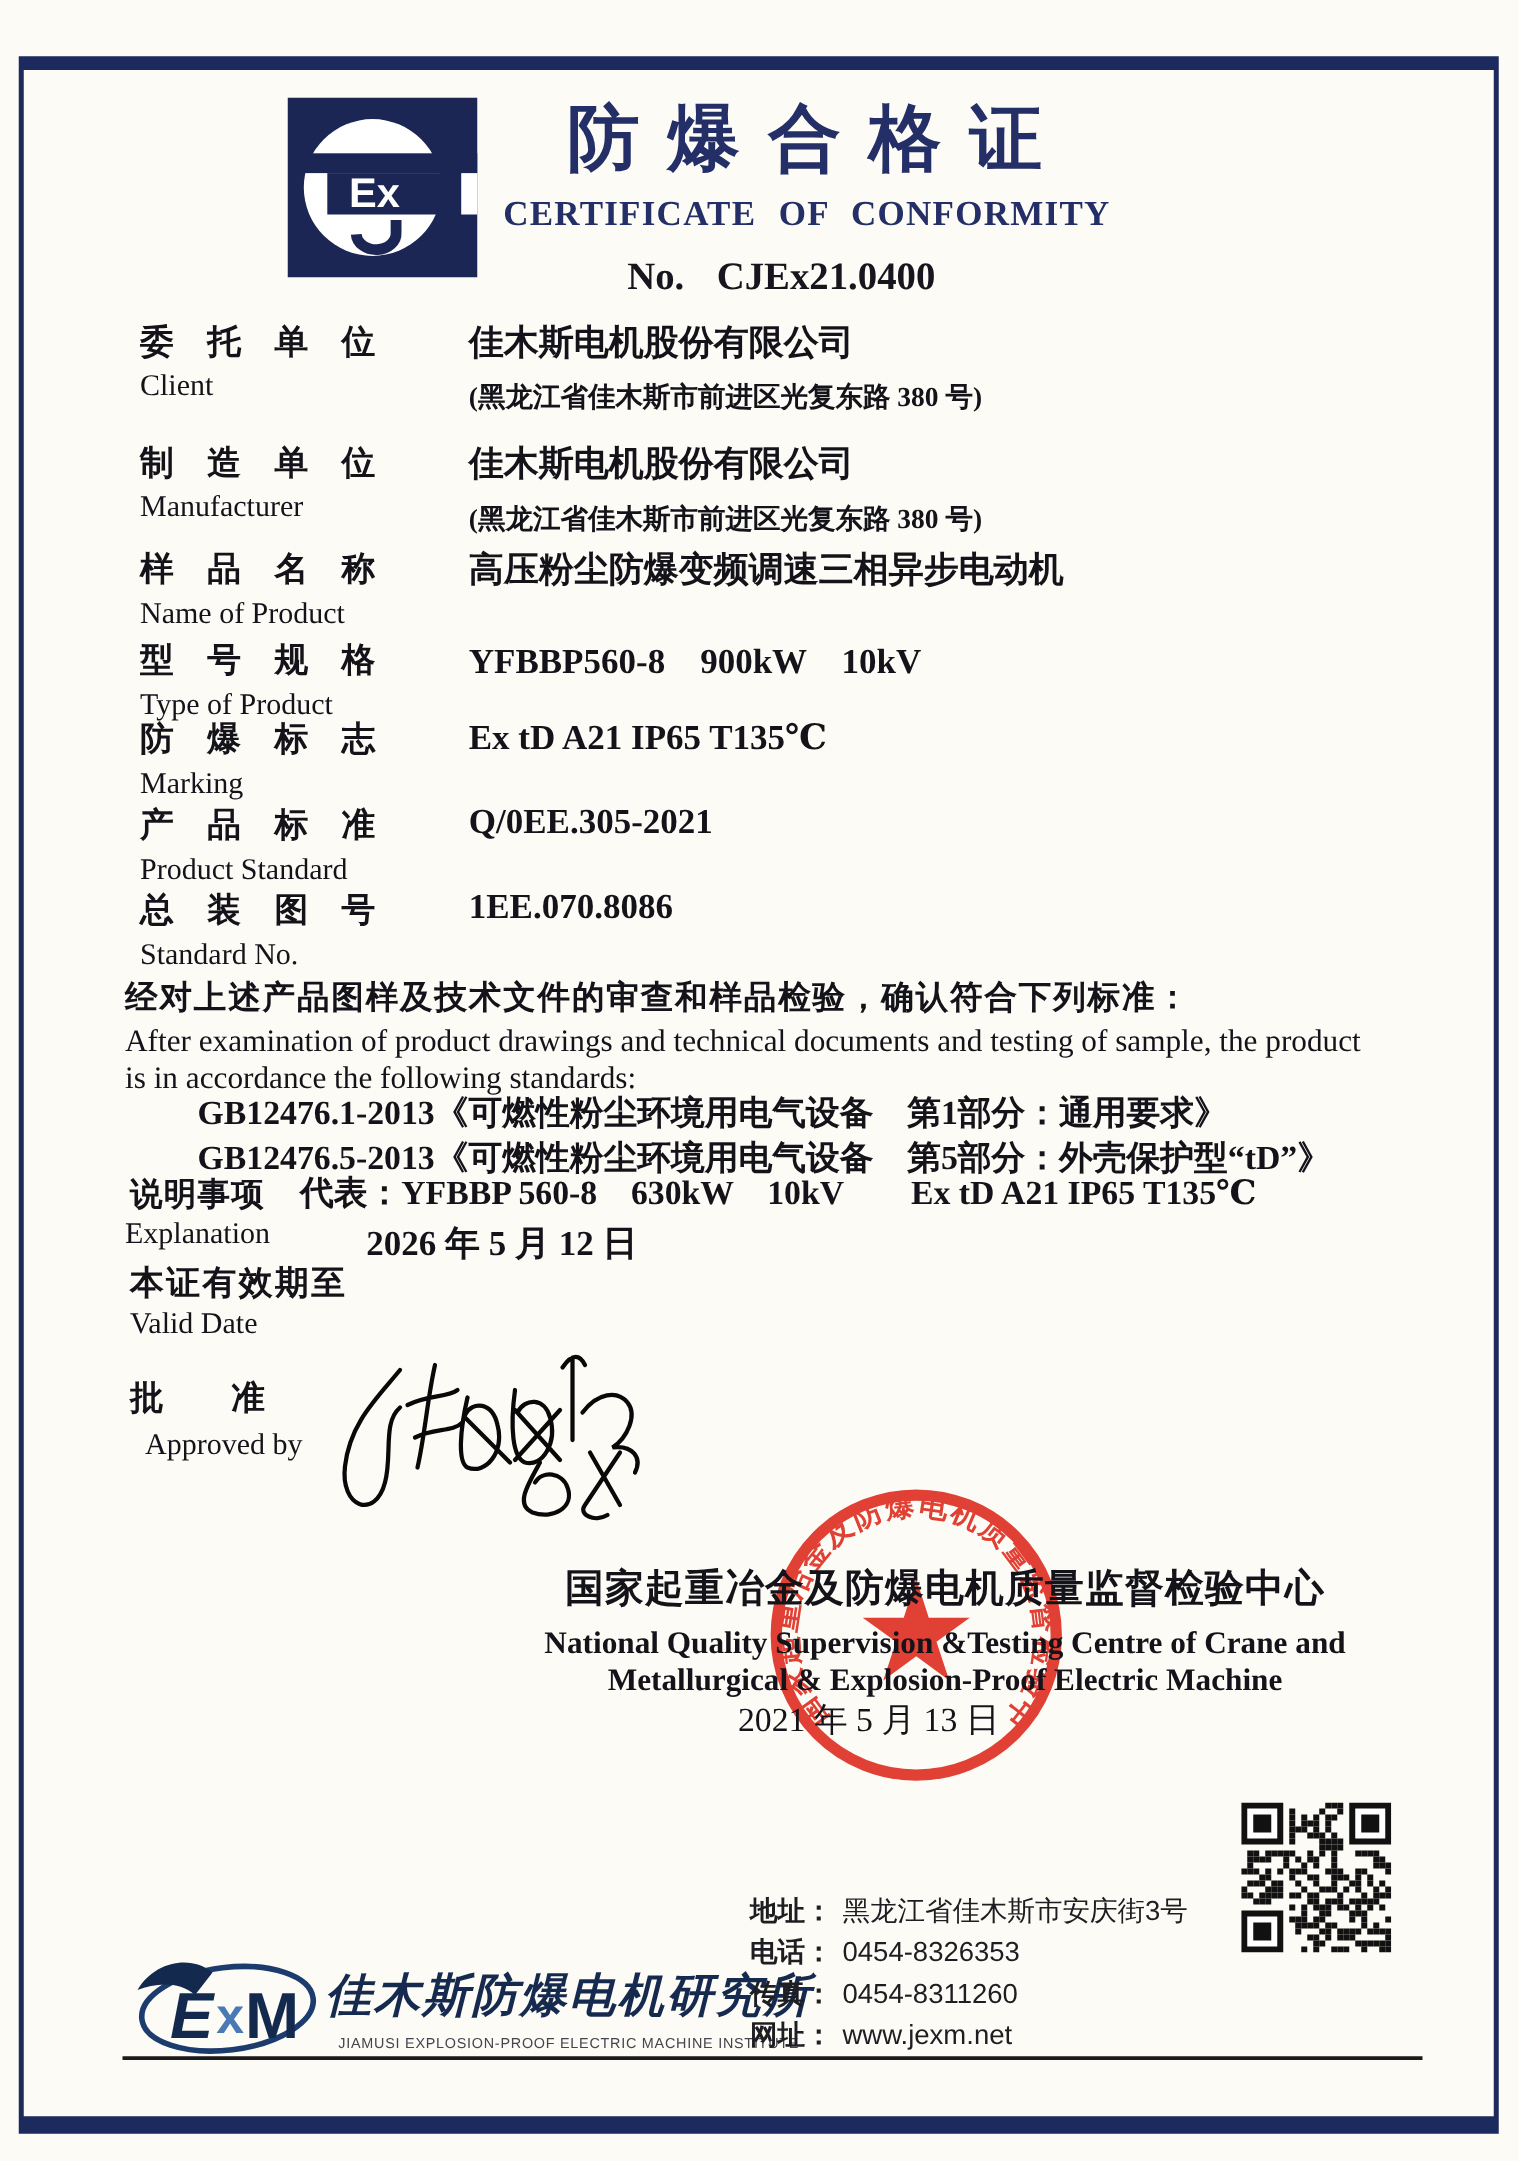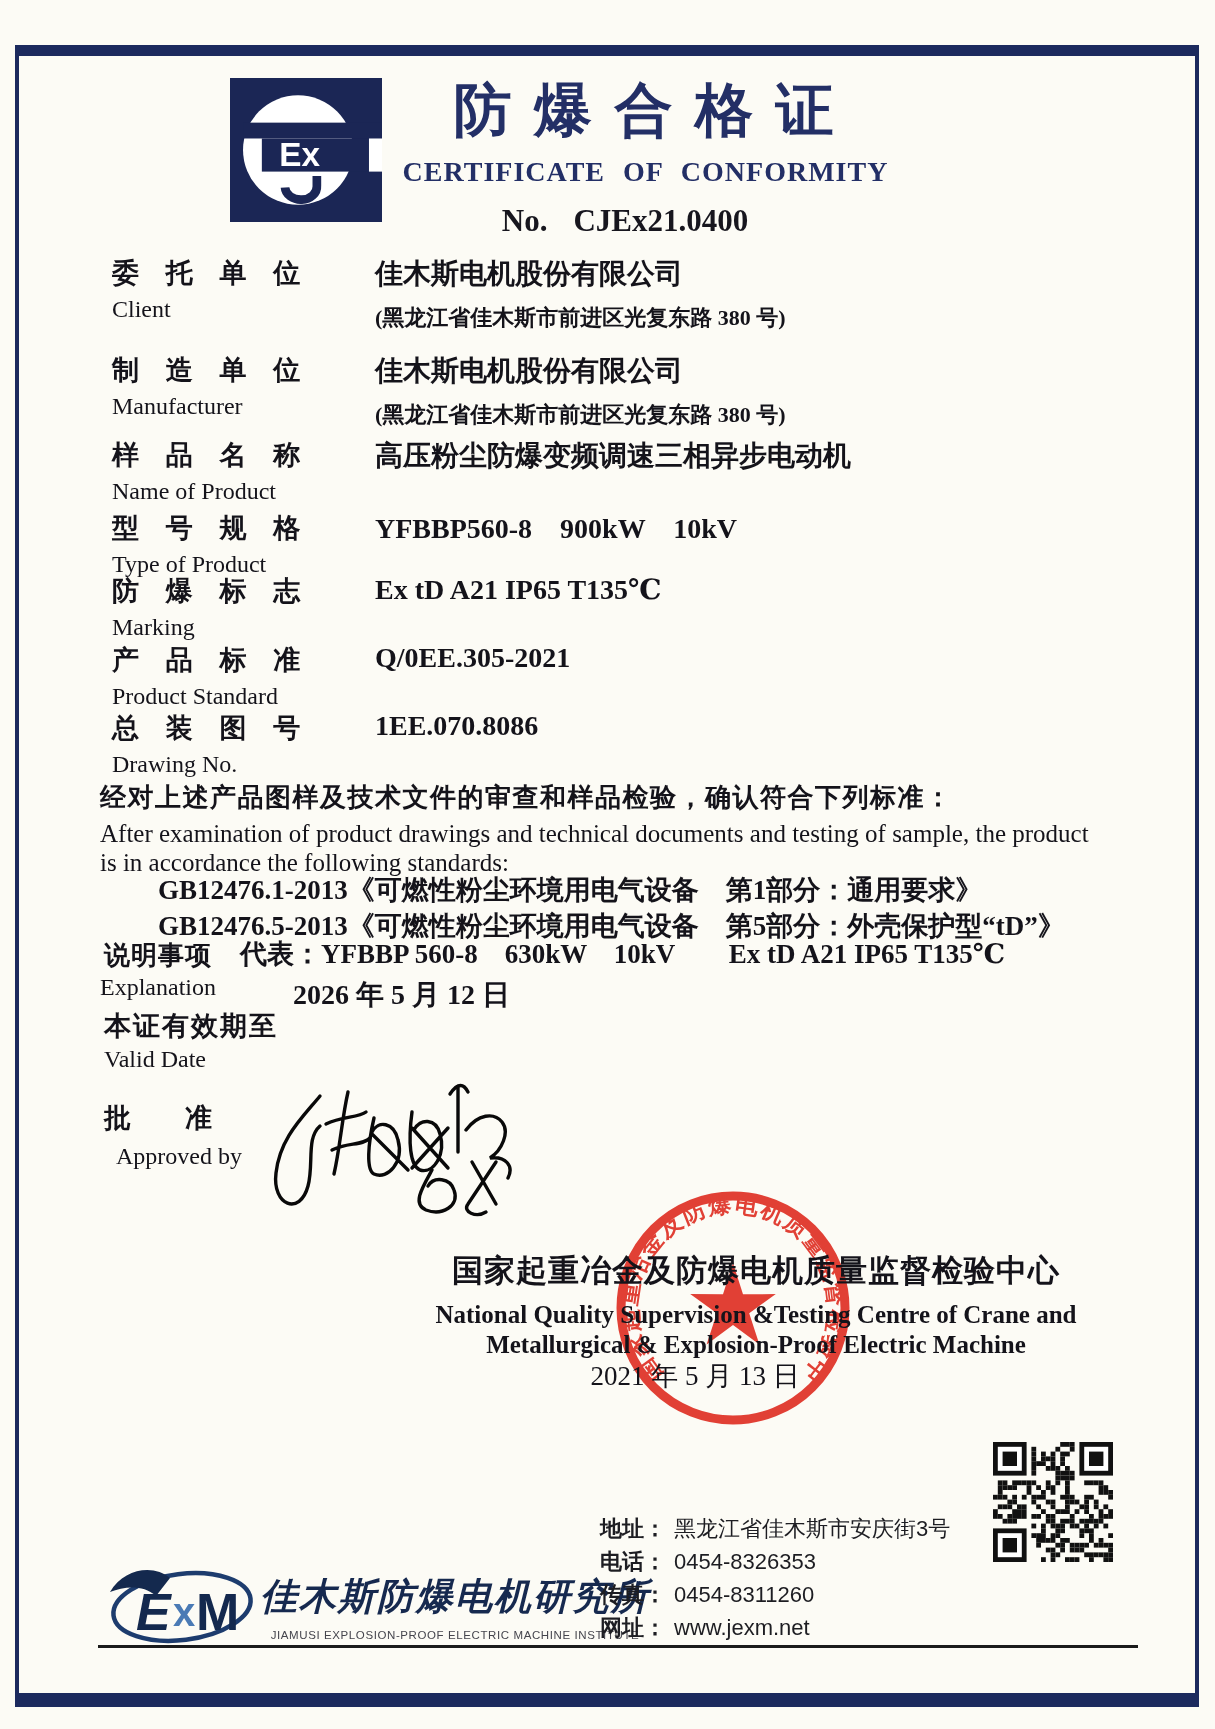--- a/index.html
+++ b/index.html
@@ -124,21 +124,21 @@
   </div>
   <div class="row" style="top:642px">
     <div class="lab-cn">产 品 标 准</div>
     <div class="lab-en">Product Standard</div>
     <div class="val">
         <div class="v1">Q/0EE.305-2021</div>
       </div>
   </div>
   <div class="row" style="top:710px">
     <div class="lab-cn">总 装 图 号</div>
-    <div class="lab-en">Drawing No.</div>
+    <div class="lab-en">Standard No.</div>
     <div class="val">
         <div class="v1">1EE.070.8086</div>
       </div>
   </div>
 
   <div class="statement">
     <div class="st-cn">经对上述产品图样及技术文件的审查和样品检验，确认符合下列标准：</div>
     <div class="st-en">
       <div>After examination of product drawings and technical documents and testing of sample, the product</div>
       <div>is in accordance the following standards:</div>

